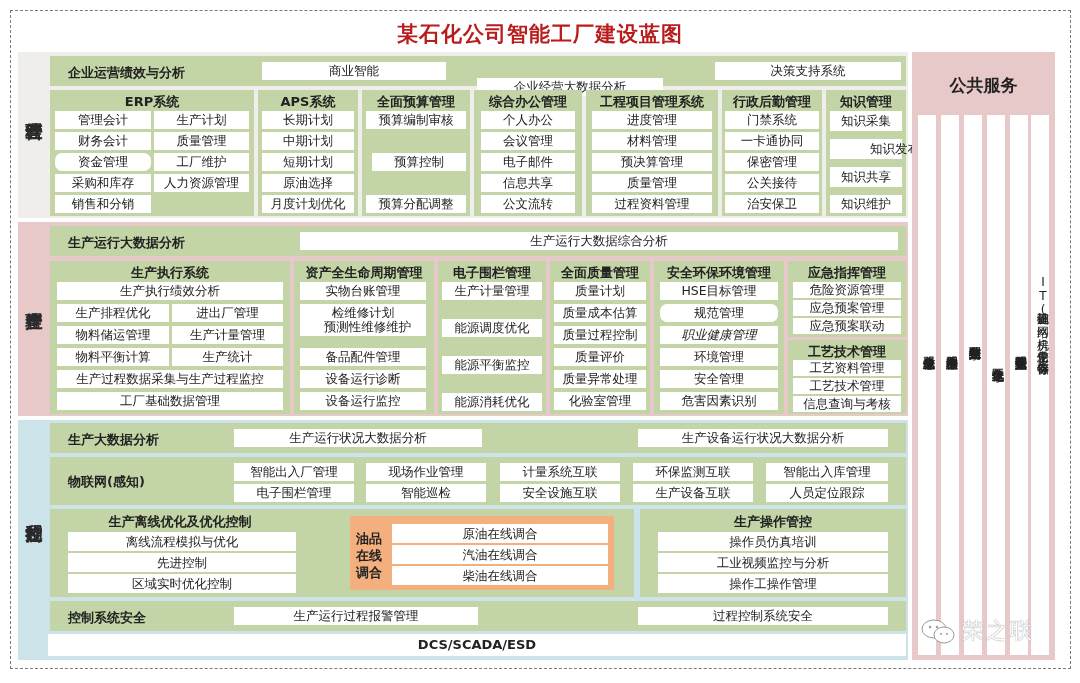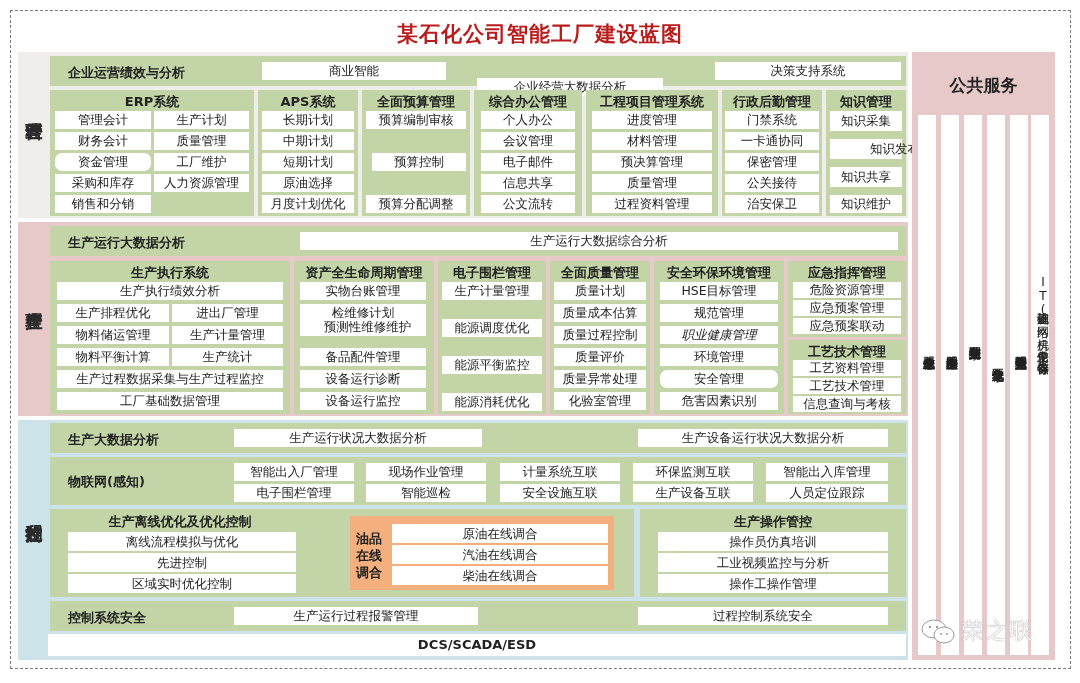--- a/index.html
+++ b/index.html
@@ -153,24 +153,24 @@
 <div class="w" style="left:554px;top:282px;width:92px;height:18px;line-height:18px;">质量计划</div>
 <div class="w" style="left:554px;top:304px;width:92px;height:18px;line-height:18px;">质量成本估算</div>
 <div class="w" style="left:554px;top:326px;width:92px;height:18px;line-height:18px;">质量过程控制</div>
 <div class="w" style="left:554px;top:348px;width:92px;height:18px;line-height:18px;">质量评价</div>
 <div class="w" style="left:554px;top:370px;width:92px;height:18px;line-height:18px;">质量异常处理</div>
 <div class="w" style="left:554px;top:392px;width:92px;height:18px;line-height:18px;">化验室管理</div>
 
 <div class="g" style="left:654px;top:261px;width:130px;height:153px;"></div>
 <div class="h" style="left:654px;top:264px;width:130px;">安全环保环境管理</div>
 <div class="w" style="left:660px;top:282px;width:118px;height:18px;line-height:18px;">HSE目标管理</div>
-<div class="w" style="left:660px;top:304px;width:118px;height:18px;line-height:18px;">规范管理</div>
+<div class="w" style="left:660px;top:304px;width:118px;height:18px;line-height:18px;border-radius:7px;">规范管理</div>
 <div class="w" style="left:660px;top:326px;width:118px;height:18px;line-height:18px;font-style:italic;">职业健康管理</div>
 <div class="w" style="left:660px;top:348px;width:118px;height:18px;line-height:18px;">环境管理</div>
-<div class="w" style="left:660px;top:370px;width:118px;height:18px;line-height:18px;border-radius:7px;">安全管理</div>
+<div class="w" style="left:660px;top:370px;width:118px;height:18px;line-height:18px;">安全管理</div>
 <div class="w" style="left:660px;top:392px;width:118px;height:18px;line-height:18px;">危害因素识别</div>
 
 <div class="g" style="left:788px;top:261px;width:118px;height:76px;"></div>
 <div class="h" style="left:788px;top:264px;width:118px;">应急指挥管理</div>
 <div class="w" style="left:793px;top:282px;width:108px;height:16px;line-height:16px;">危险资源管理</div>
 <div class="w" style="left:793px;top:300px;width:108px;height:16px;line-height:16px;">应急预案管理</div>
 <div class="w" style="left:793px;top:318px;width:108px;height:16px;line-height:16px;">应急预案联动</div>
 
 <div class="g" style="left:788px;top:340px;width:118px;height:74px;"></div>
 <div class="h" style="left:788px;top:343px;width:118px;">工艺技术管理</div>

